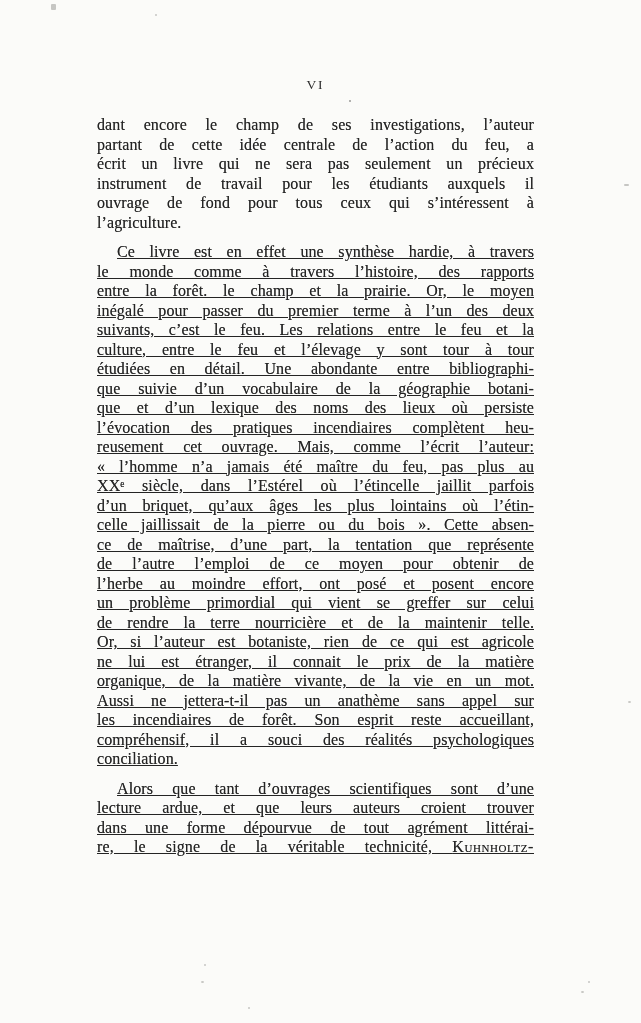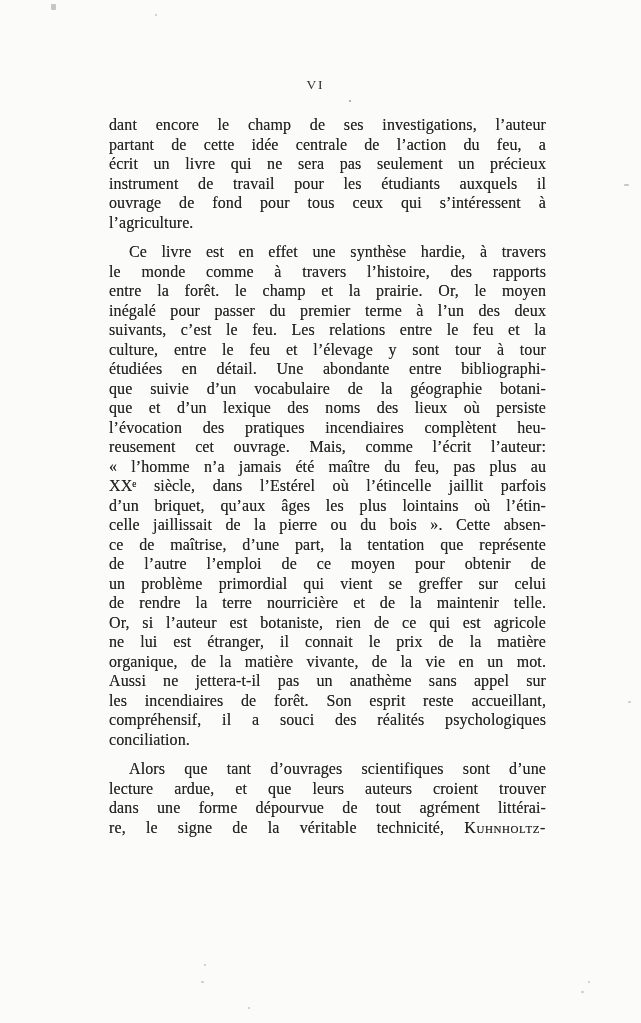--- a/index.html
+++ b/index.html
@@ -23,24 +23,23 @@
     letter-spacing: 2px;
     color: #2e2e2e;
   }
   .text-block {
     position: absolute;
     top: 115px; left: 97px; width: 437px;
     font-size: 16px;
     line-height: 19.5px;
     letter-spacing: 0.1px;
     text-shadow: 0 0 0.4px rgba(20,20,20,0.55);
-    margin-left: 12px;
   }
   .para { margin: 0; }
-  .para + .para { margin-top: 10px; }
+  .para + .para { margin-top: 10px; text-decoration: underline; }
   .para.indent .line:first-child { text-indent: 20px; }
   .line {
     text-align: justify;
     text-align-last: justify;
   }
   .line.final { text-align-last: left; }
   .smallcaps {
     font-variant: small-caps;
     letter-spacing: 0.6px;
   }
@@ -76,20 +75,21 @@
         <div class="line">que suivie d’un vocabulaire de la géographie botani-</div>
         <div class="line">que et d’un lexique des noms des lieux où persiste</div>
         <div class="line">l’évocation des pratiques incendiaires complètent heu-</div>
         <div class="line">reusement cet ouvrage. Mais, comme l’écrit l’auteur:</div>
         <div class="line">« l’homme n’a jamais été maître du feu, pas plus au</div>
         <div class="line">XXᵉ siècle, dans l’Estérel où l’étincelle jaillit parfois</div>
         <div class="line">d’un briquet, qu’aux âges les plus lointains où l’étin-</div>
         <div class="line">celle jaillissait de la pierre ou du bois ». Cette absen-</div>
         <div class="line">ce de maîtrise, d’une part, la tentation que représente</div>
         <div class="line">de l’autre l’emploi de ce moyen pour obtenir de</div>
+        <div class="line">l’herbe au moindre effort, ont posé et posent encore</div>
         <div class="line">un problème primordial qui vient se greffer sur celui</div>
         <div class="line">de rendre la terre nourricière et de la maintenir telle.</div>
         <div class="line">Or, si l’auteur est botaniste, rien de ce qui est agricole</div>
         <div class="line">ne lui est étranger, il connait le prix de la matière</div>
         <div class="line">organique, de la matière vivante, de la vie en un mot.</div>
         <div class="line">Aussi ne jettera-t-il pas un anathème sans appel sur</div>
         <div class="line">les incendiaires de forêt. Son esprit reste accueillant,</div>
         <div class="line">compréhensif, il a souci des réalités psychologiques</div>
         <div class="line final">conciliation.</div>
       </div>

